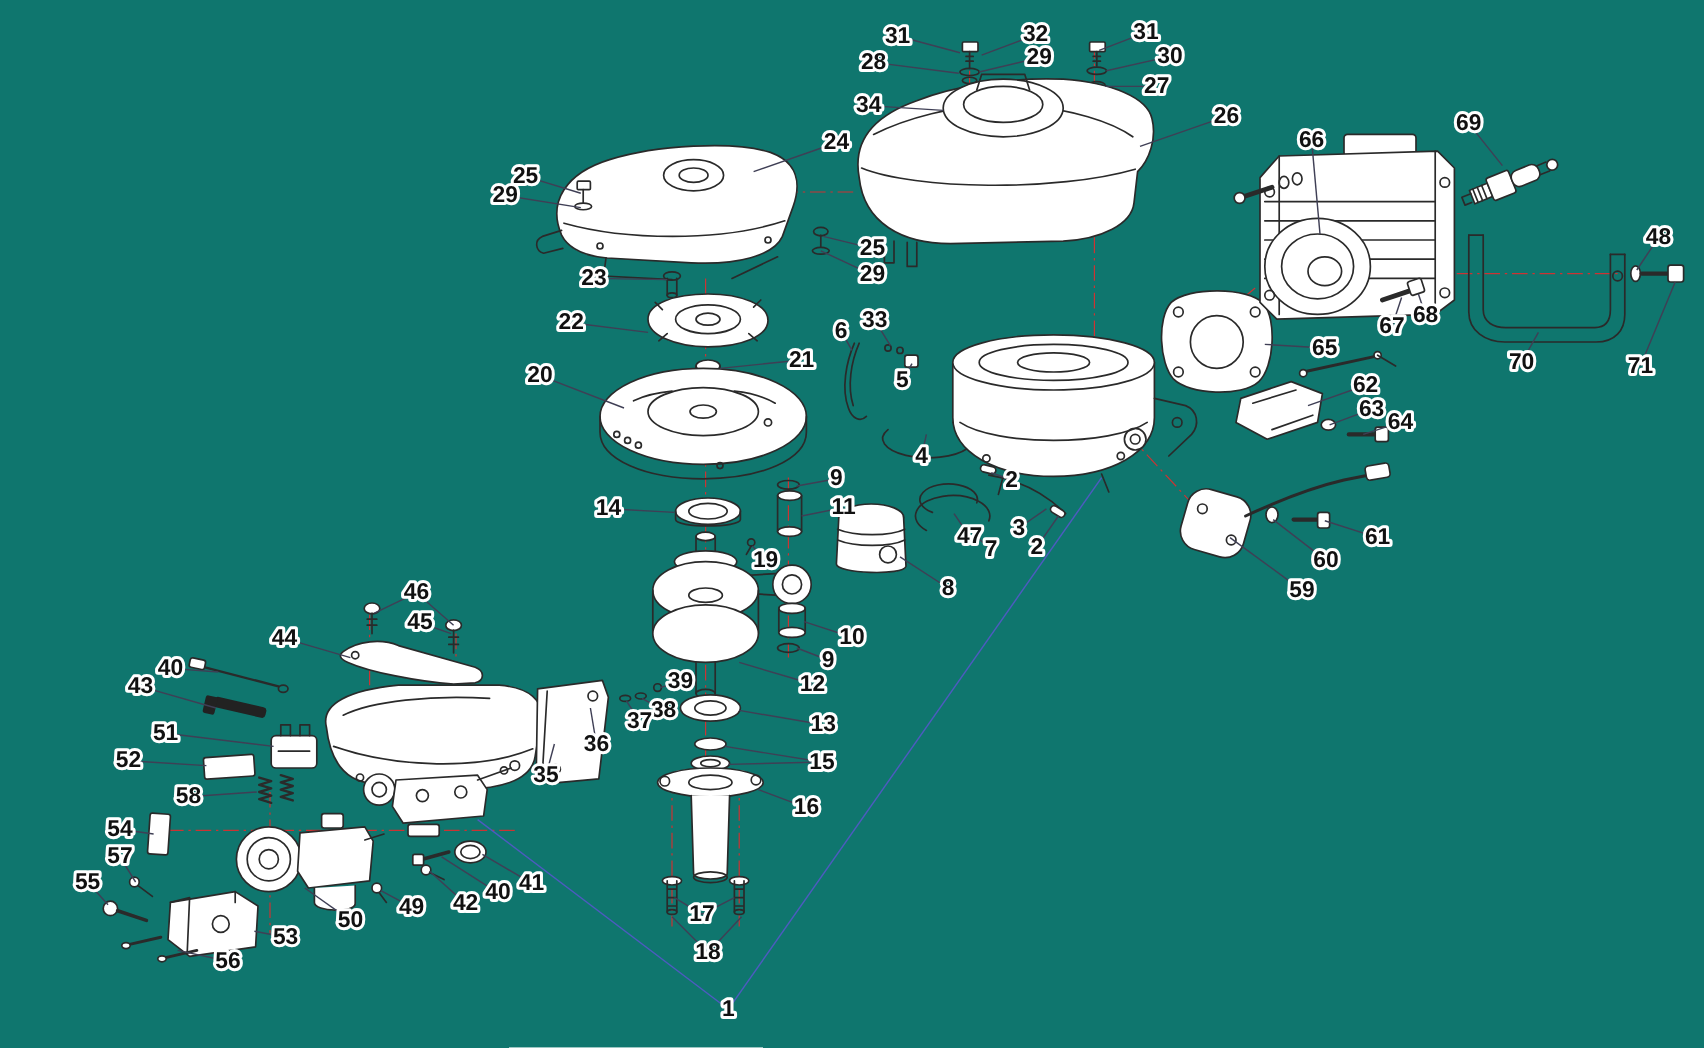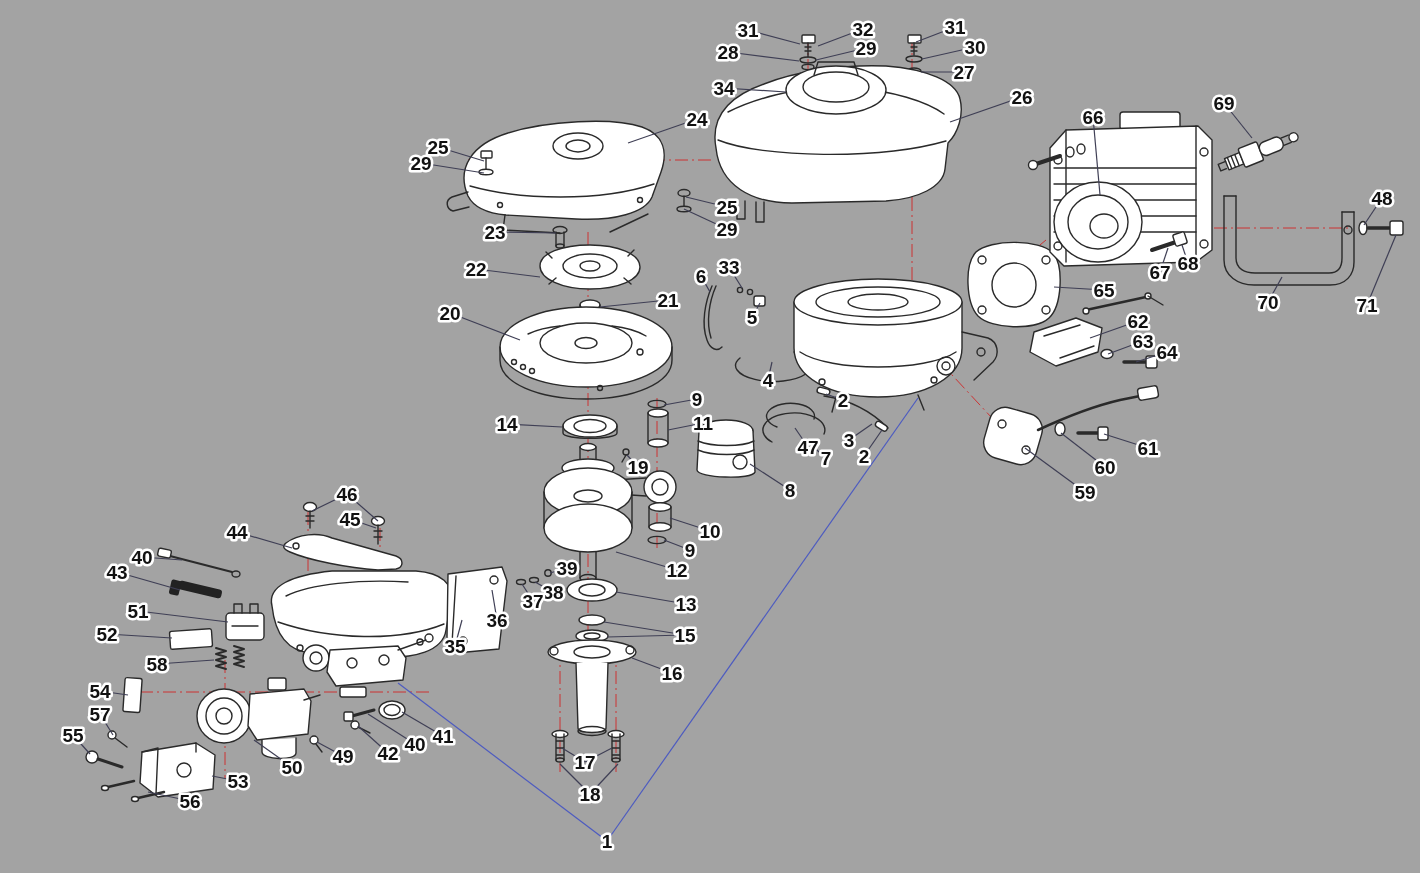--- a/index.html
+++ b/index.html
@@ -1,16 +1,16 @@
 <!DOCTYPE html>
 <html><head>
 <meta charset="utf-8">
 <style>
   html,body{margin:0;padding:0;background:#ffffff;}
-  .canvas{position:relative;width:1420px;height:873px;background:#a3a3a3;overflow:hidden;}
+  .canvas{position:relative;width:1420px;height:873px;background:#0f766e;overflow:hidden;}
   svg{display:block;width:1420px;height:873px;}
   .callout{
     font-family:"Liberation Sans",sans-serif;
     font-weight:bold;
     font-size:19px;
     text-anchor:middle;
     dominant-baseline:central;
     paint-order:stroke;
     stroke:#ffffff;
     stroke-width:5px;

